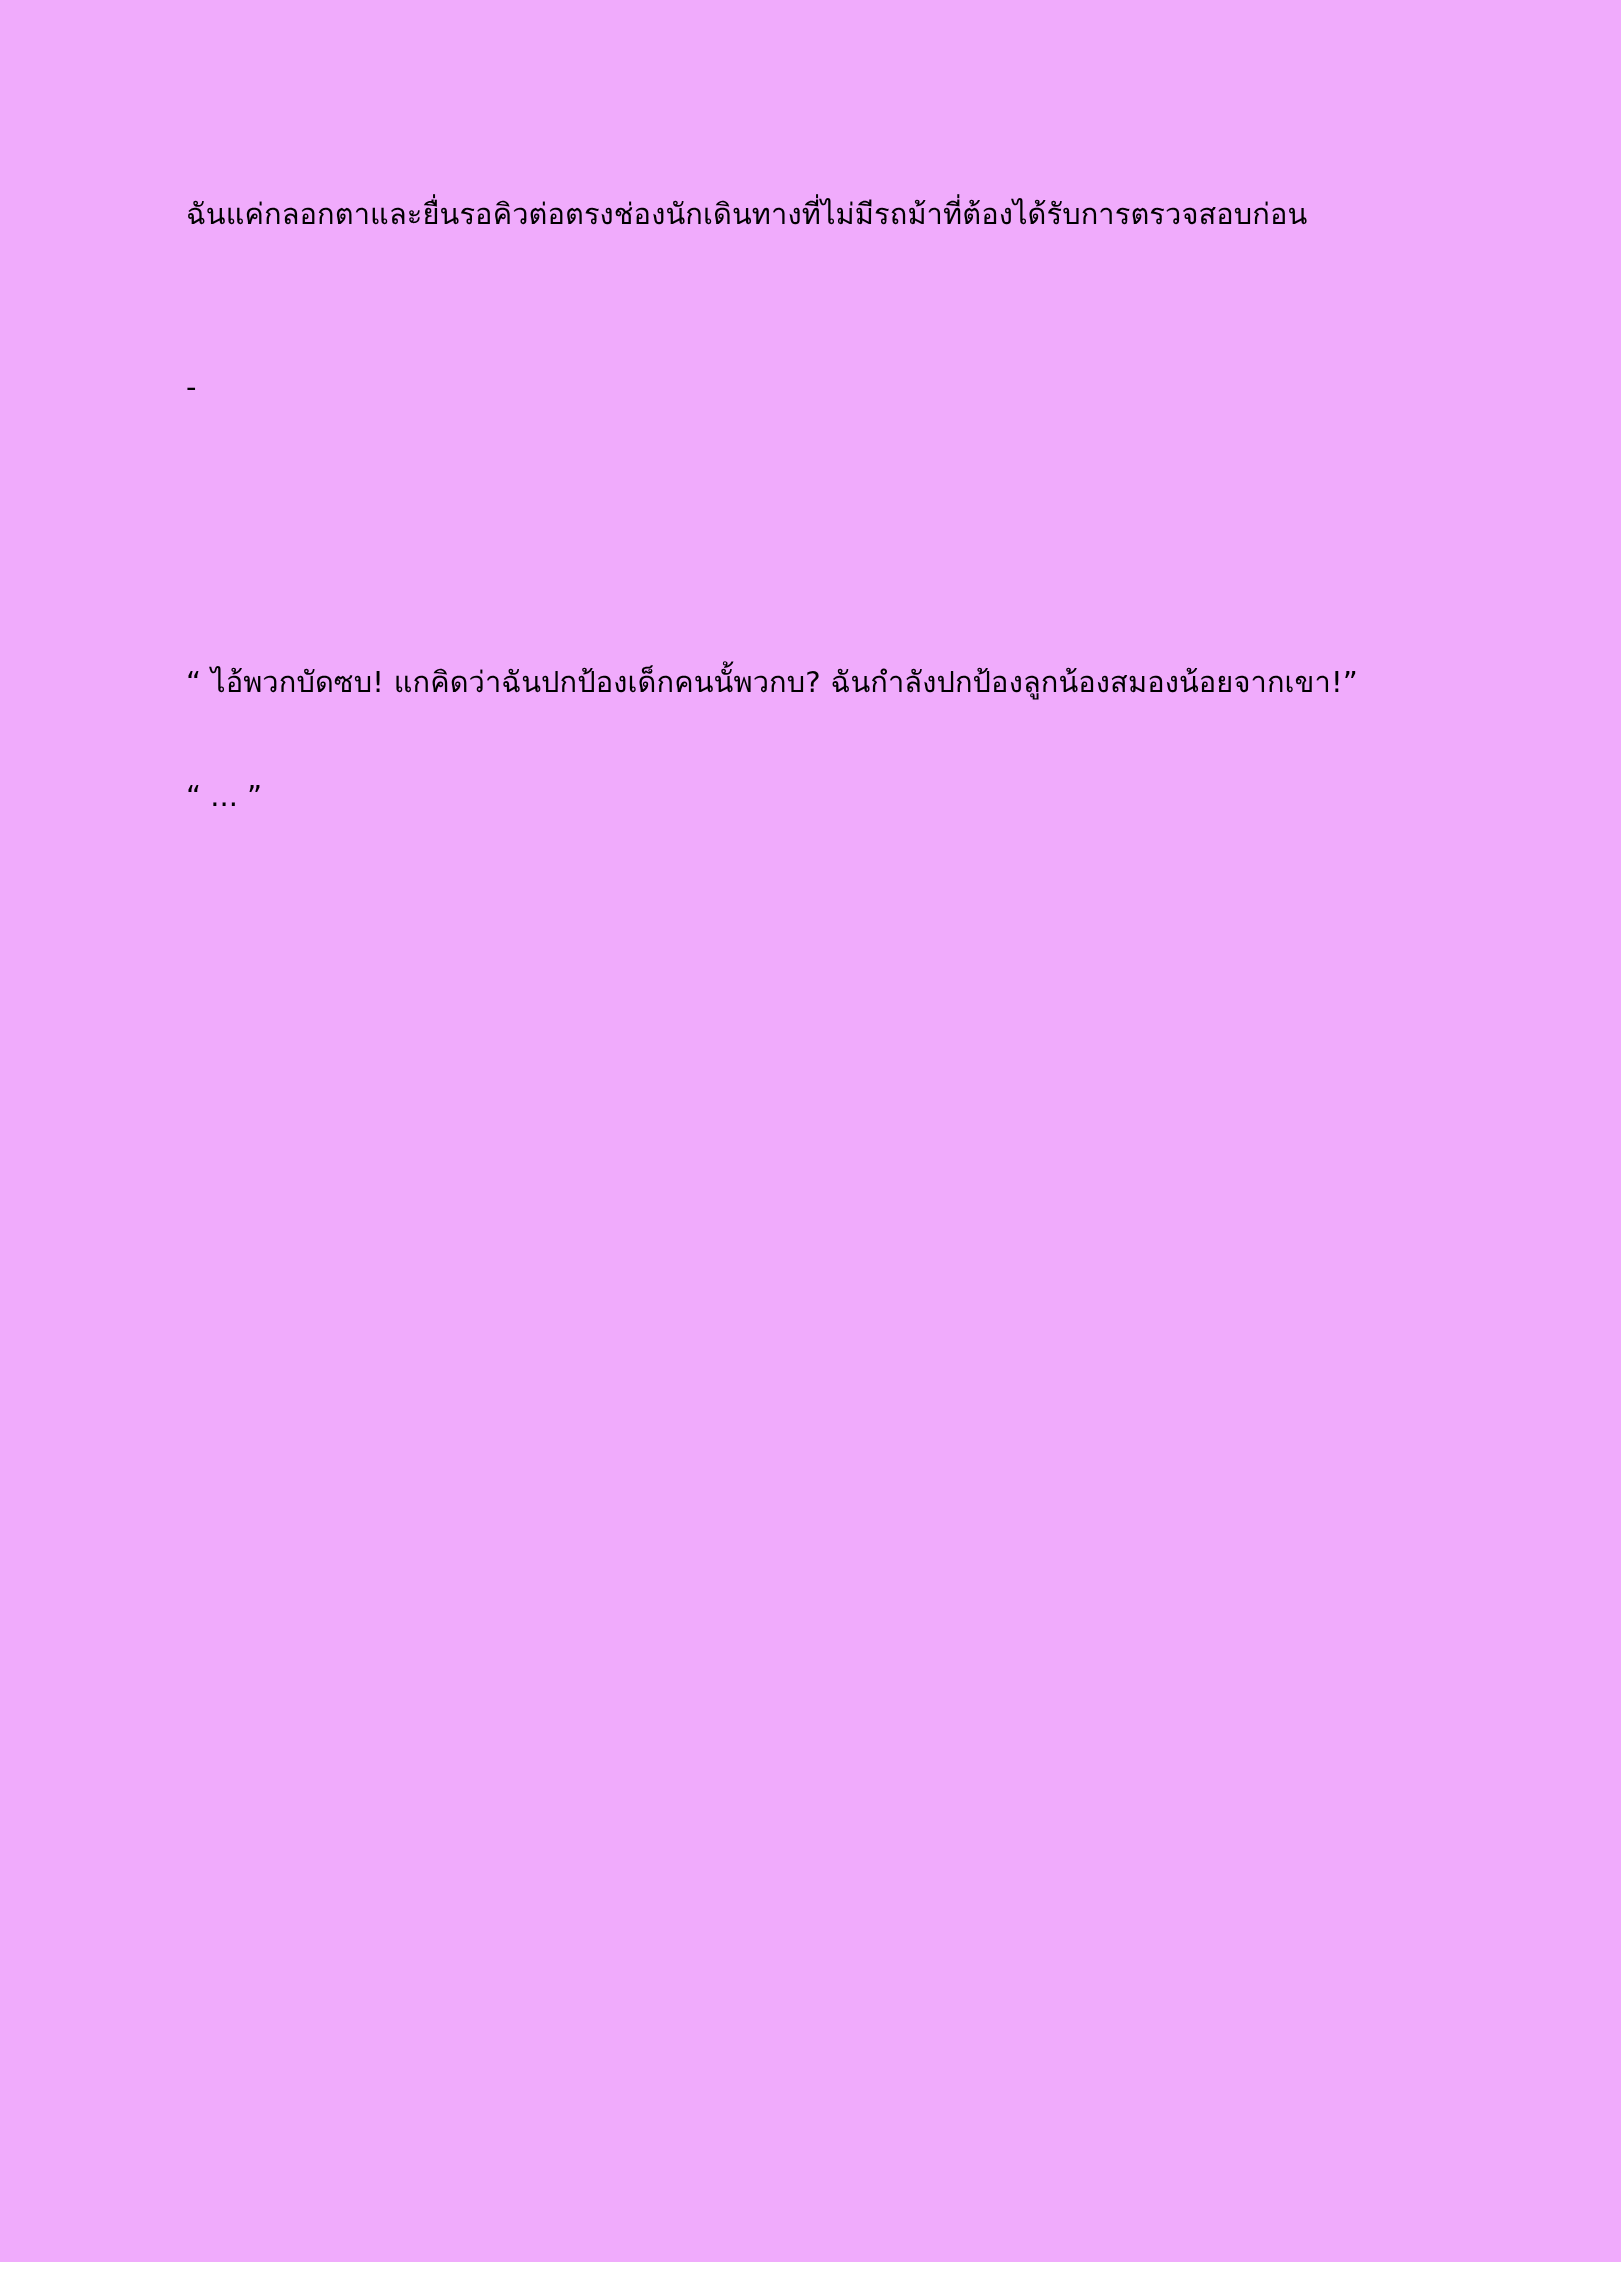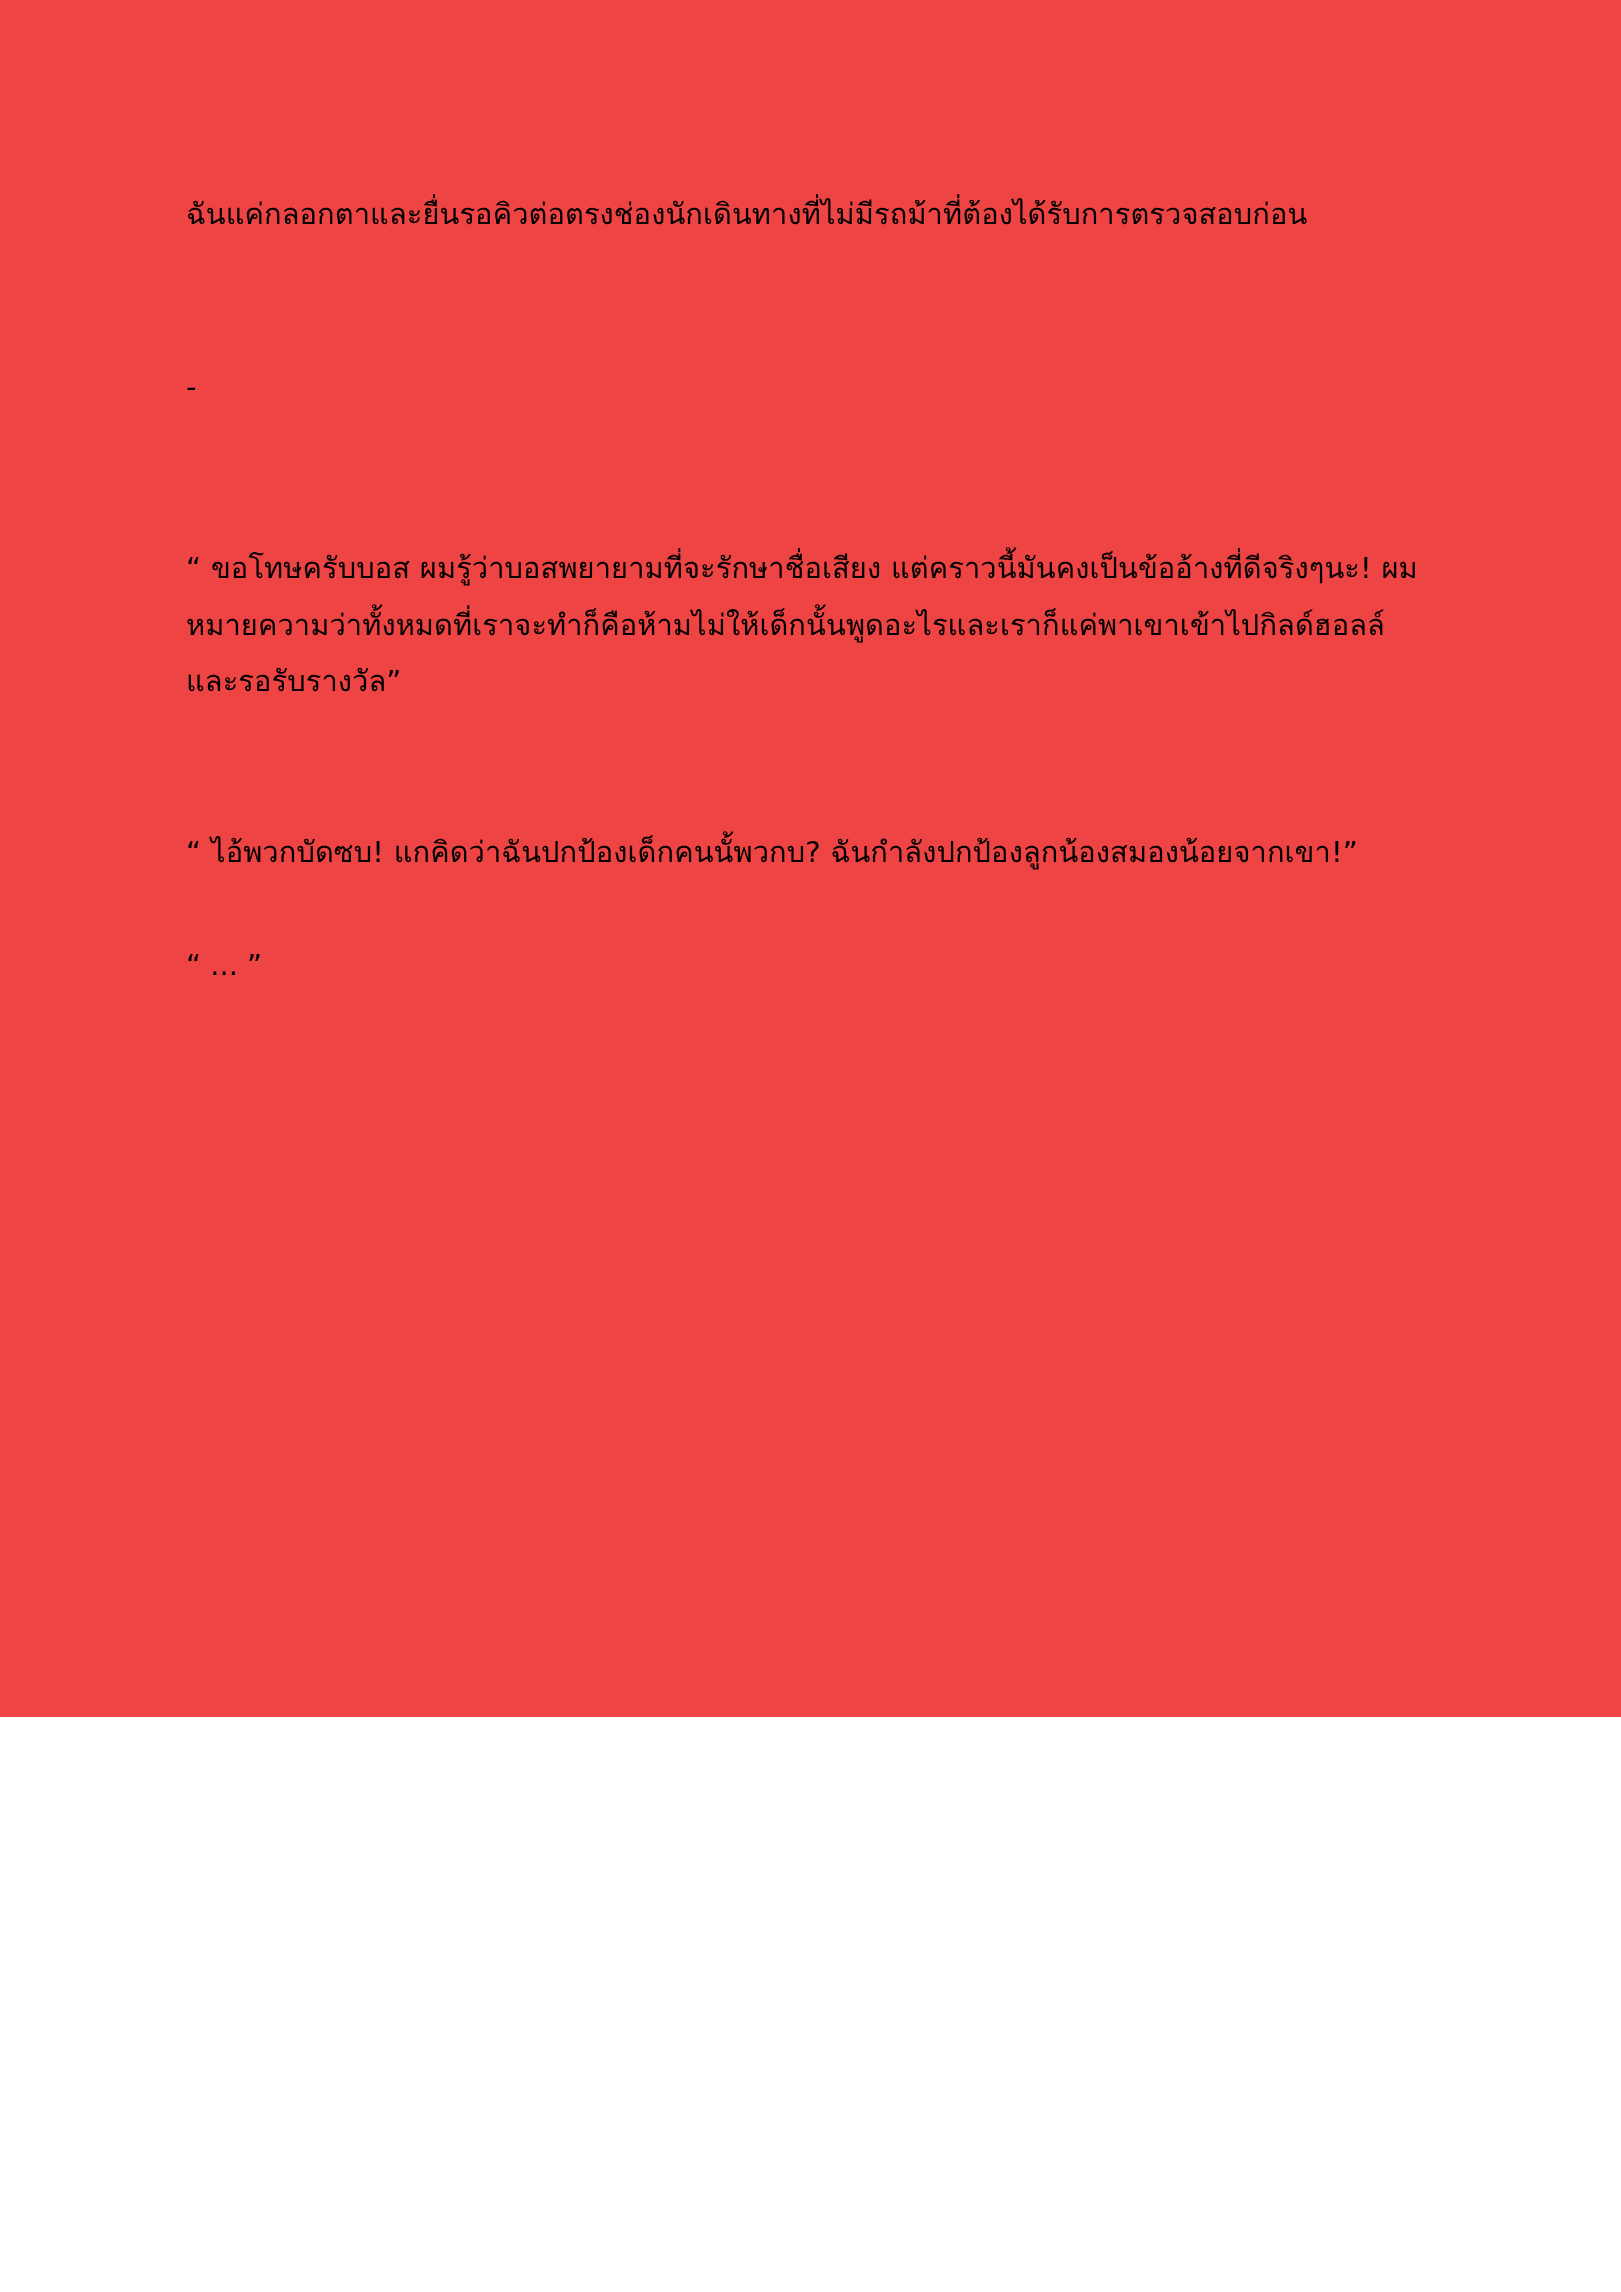--- a/index.html
+++ b/index.html
@@ -10,23 +10,23 @@
   body {
     width: 1621px;
     height: 2293px;
     font-family: "DejaVu Sans", "Liberation Sans", sans-serif;
     color: #000000;
     -webkit-font-smoothing: antialiased;
   }
   .page {
     position: relative;
     width: 1621px;
-    height: 1717px;
+    height: 2262px;
     box-sizing: border-box;
-    background: #ef4444;
+    background: #f0abfc;
     overflow: hidden;
     padding-left: 8px;
   }
   .content {
     position: absolute;
     left: 186px;
     top: 186px;
     width: 1245px;
   }
   .para {
@@ -58,21 +58,20 @@
   <div class="content">
 
     <p class="para">ฉันแค่กลอกตาและยื่นรอคิวต่อตรงช่องนักเดินทางที่ไม่มีรถม้าที่ต้องได้รับการตรวจสอบก่อน</p>
 
     <div class="spacer-md"></div>
 
     <p class="dash-line">-</p>
 
     <div class="spacer-lg"></div>
 
-    <p class="para">“ ขอโทษครับบอส ผมรู้ว่าบอสพยายามที่จะรักษาชื่อเสียง แต่คราวนี้มันคงเป็นข้ออ้างที่ดีจริงๆนะ! ผมหมายความว่าทั้งหมดที่เราจะทำก็คือห้ามไม่ให้เด็กนั้นพูดอะไรและเราก็แค่พาเขาเข้าไปกิลด์ฮอลล์และรอรับรางวัล”</p>
 
     <div class="spacer-sm"></div>
 
 
     <div class="spacer-sm"></div>
 
     <p class="para">“ ไอ้พวกบัดซบ! แกคิดว่าฉันปกป้องเด็กคนนั้พวกบ? ฉันกำลังปกป้องลูกน้องสมองน้อยจากเขา!”</p>
 
     <div class="spacer-sm"></div>
 

